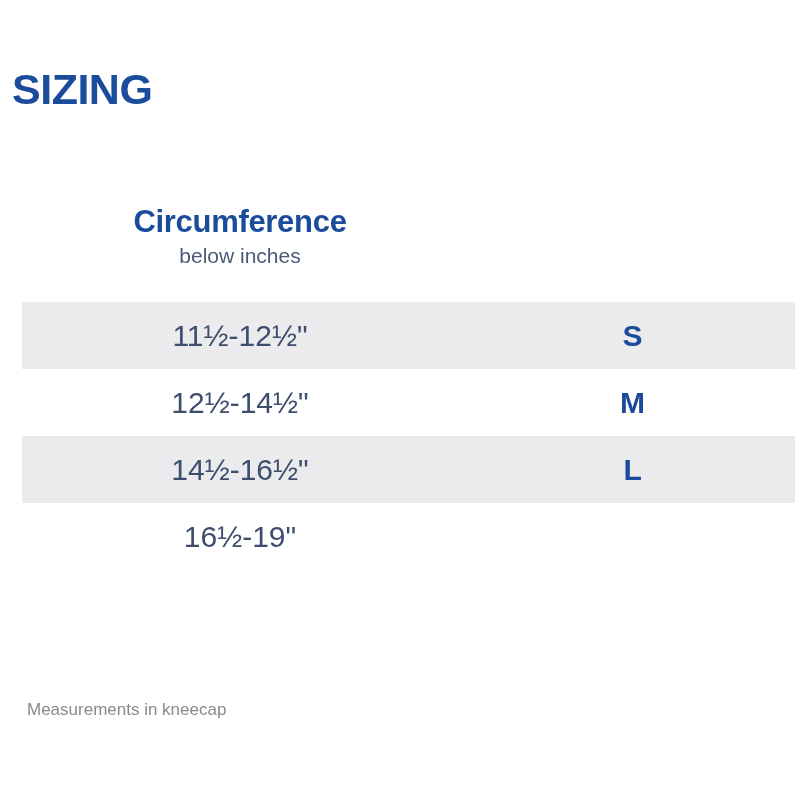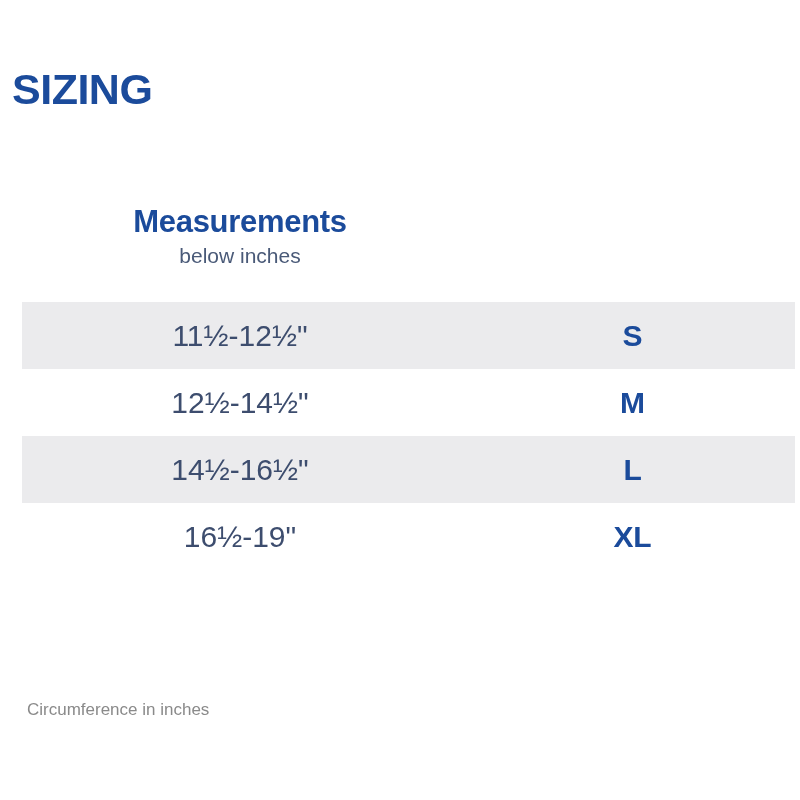--- a/index.html
+++ b/index.html
@@ -145,21 +145,21 @@
 <body>
 
 <div class="page">
 
   <div class="title">SIZING</div>
 
   <div class="table">
 
     <div class="header-row">
       <div class="col-measure">
-        <div class="header-main">Measurements</div>
+        <div class="header-main">Circumference</div>
         <div class="header-sub">below inches</div>
       </div>
     </div>
 
     <div class="row">
       <div class="row-stripe"></div>
       <div class="cell-measure">11½-12½"</div>
       <div class="cell-size">S</div>
     </div>
 
@@ -171,20 +171,19 @@
 
     <div class="row">
       <div class="row-stripe"></div>
       <div class="cell-measure">14½-16½"</div>
       <div class="cell-size">L</div>
     </div>
 
     <div class="row alt">
       <div class="row-stripe"></div>
       <div class="cell-measure">16½-19"</div>
-      <div class="cell-size">XL</div>
     </div>
 
   </div>
 
-  <div class="footnote">Circumference in inches</div>
+  <div class="footnote">Measurements in kneecap</div>
 
 </div>
 
 </body></html>

